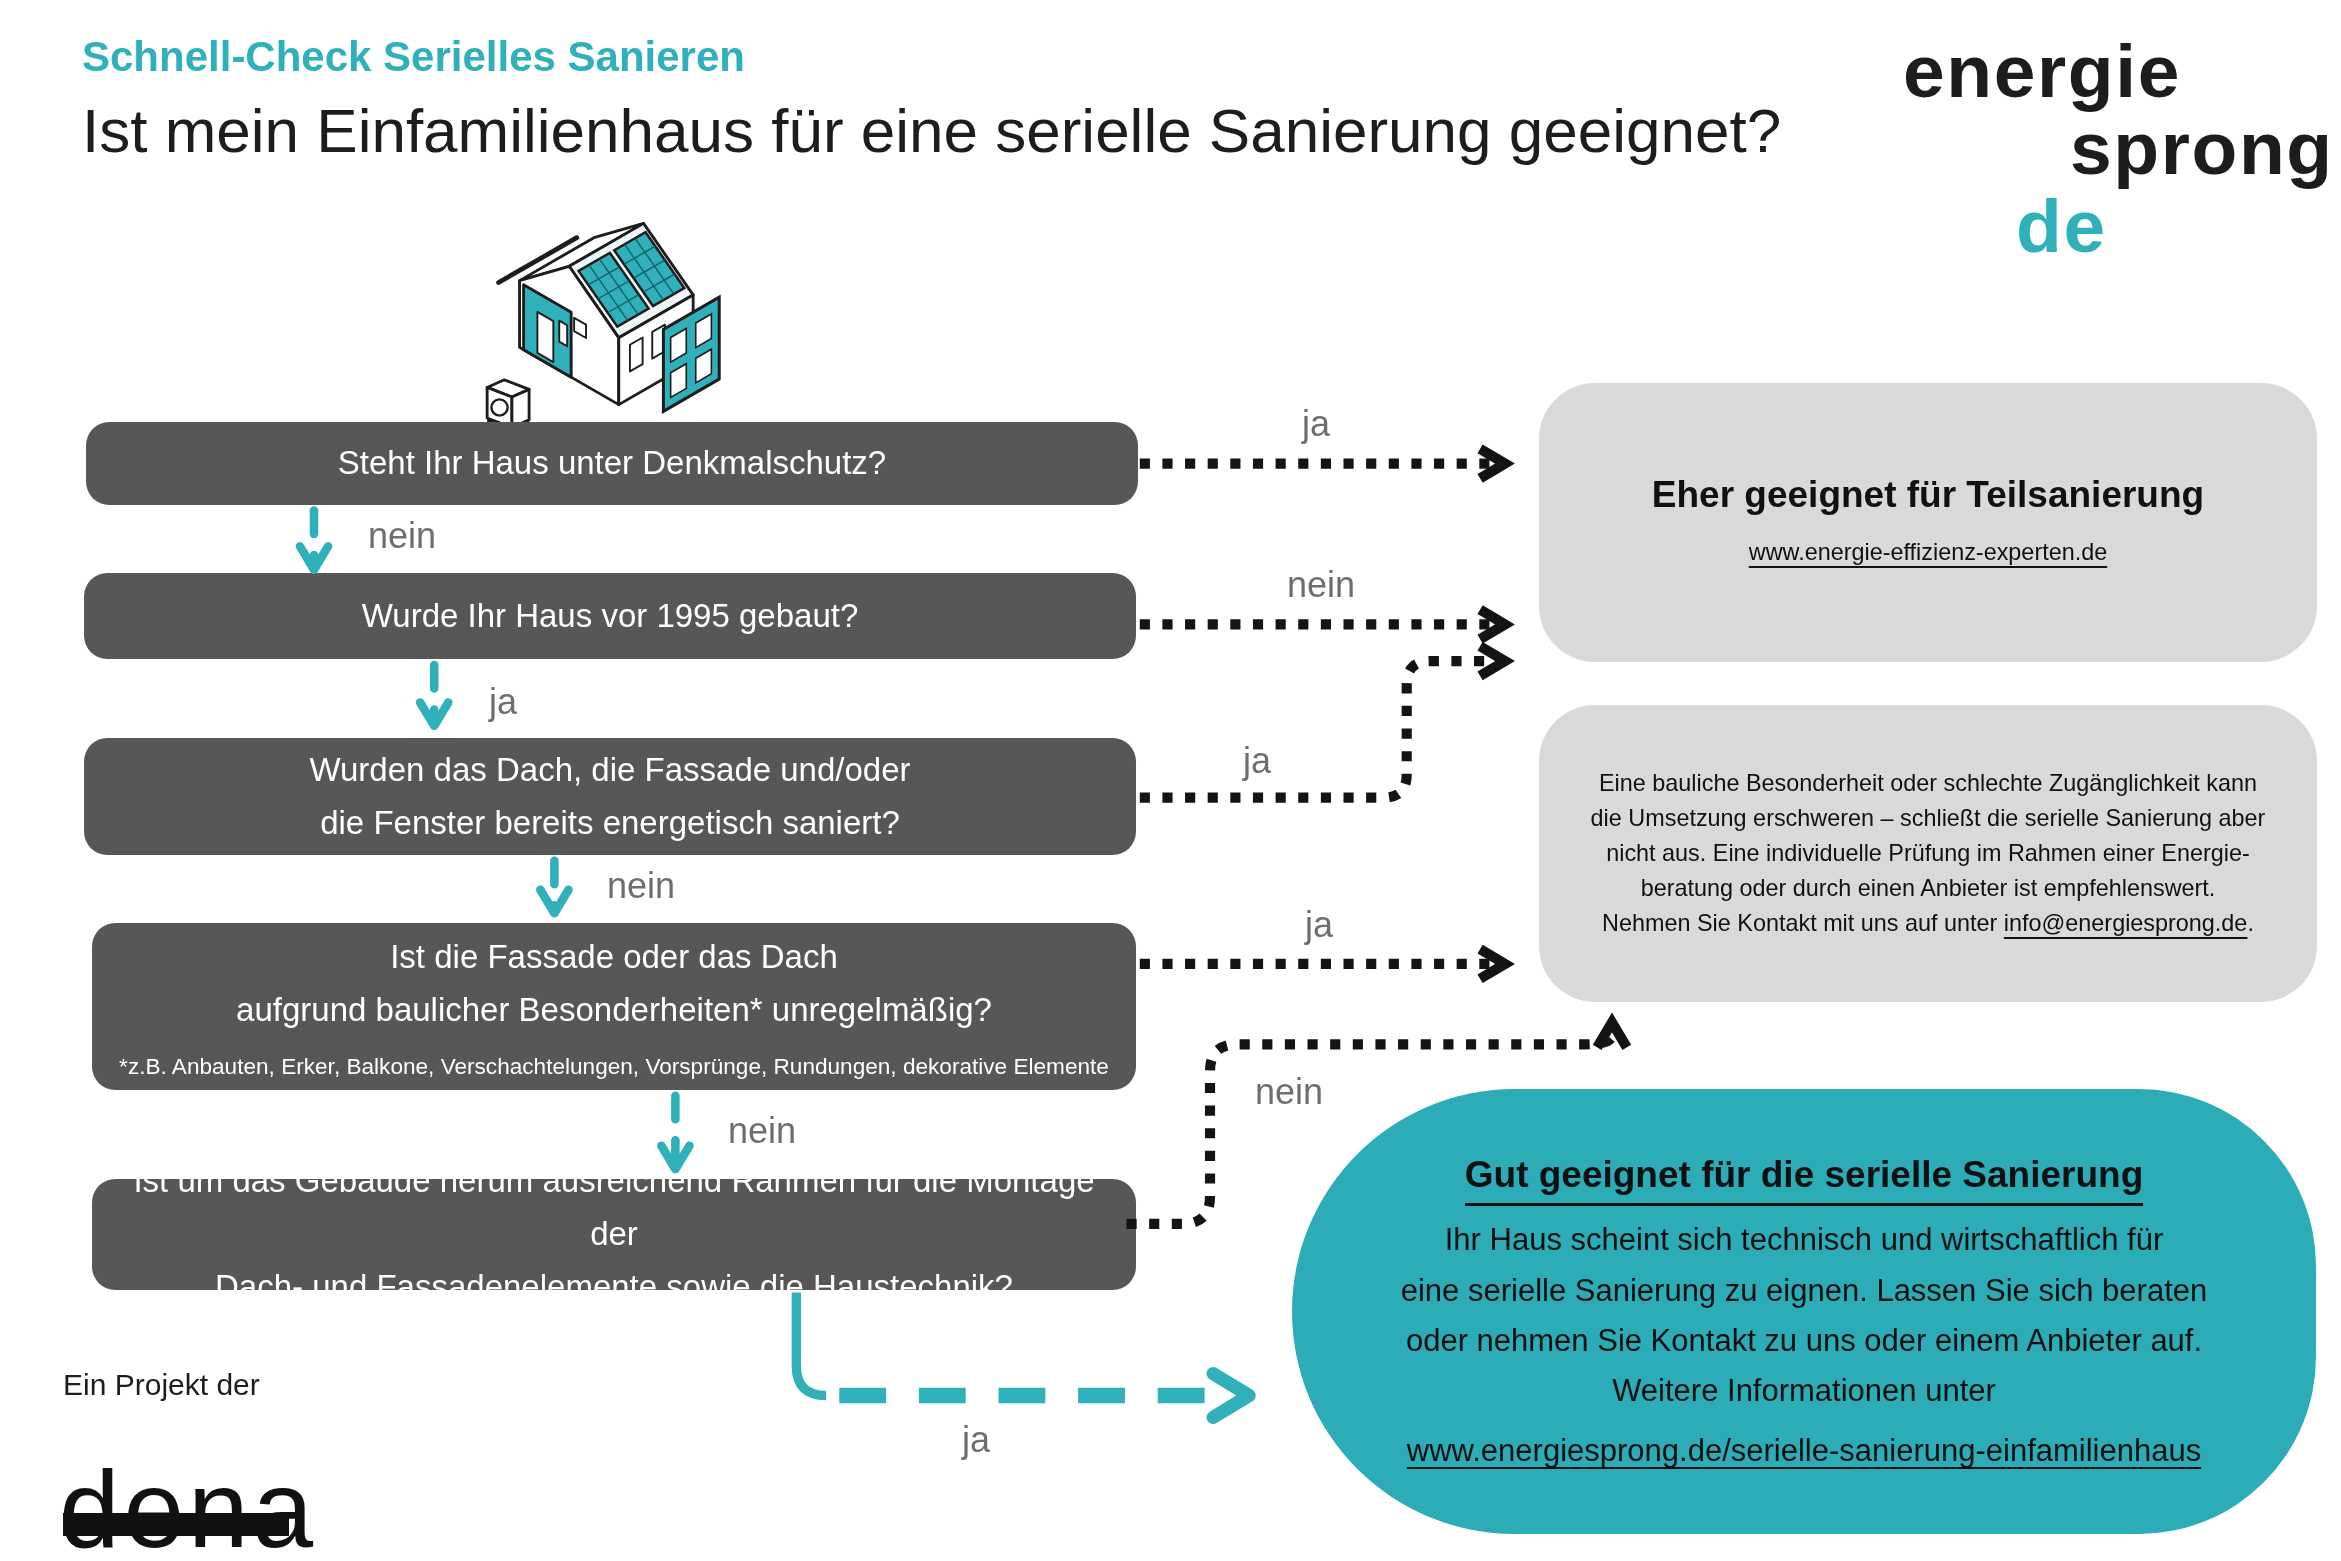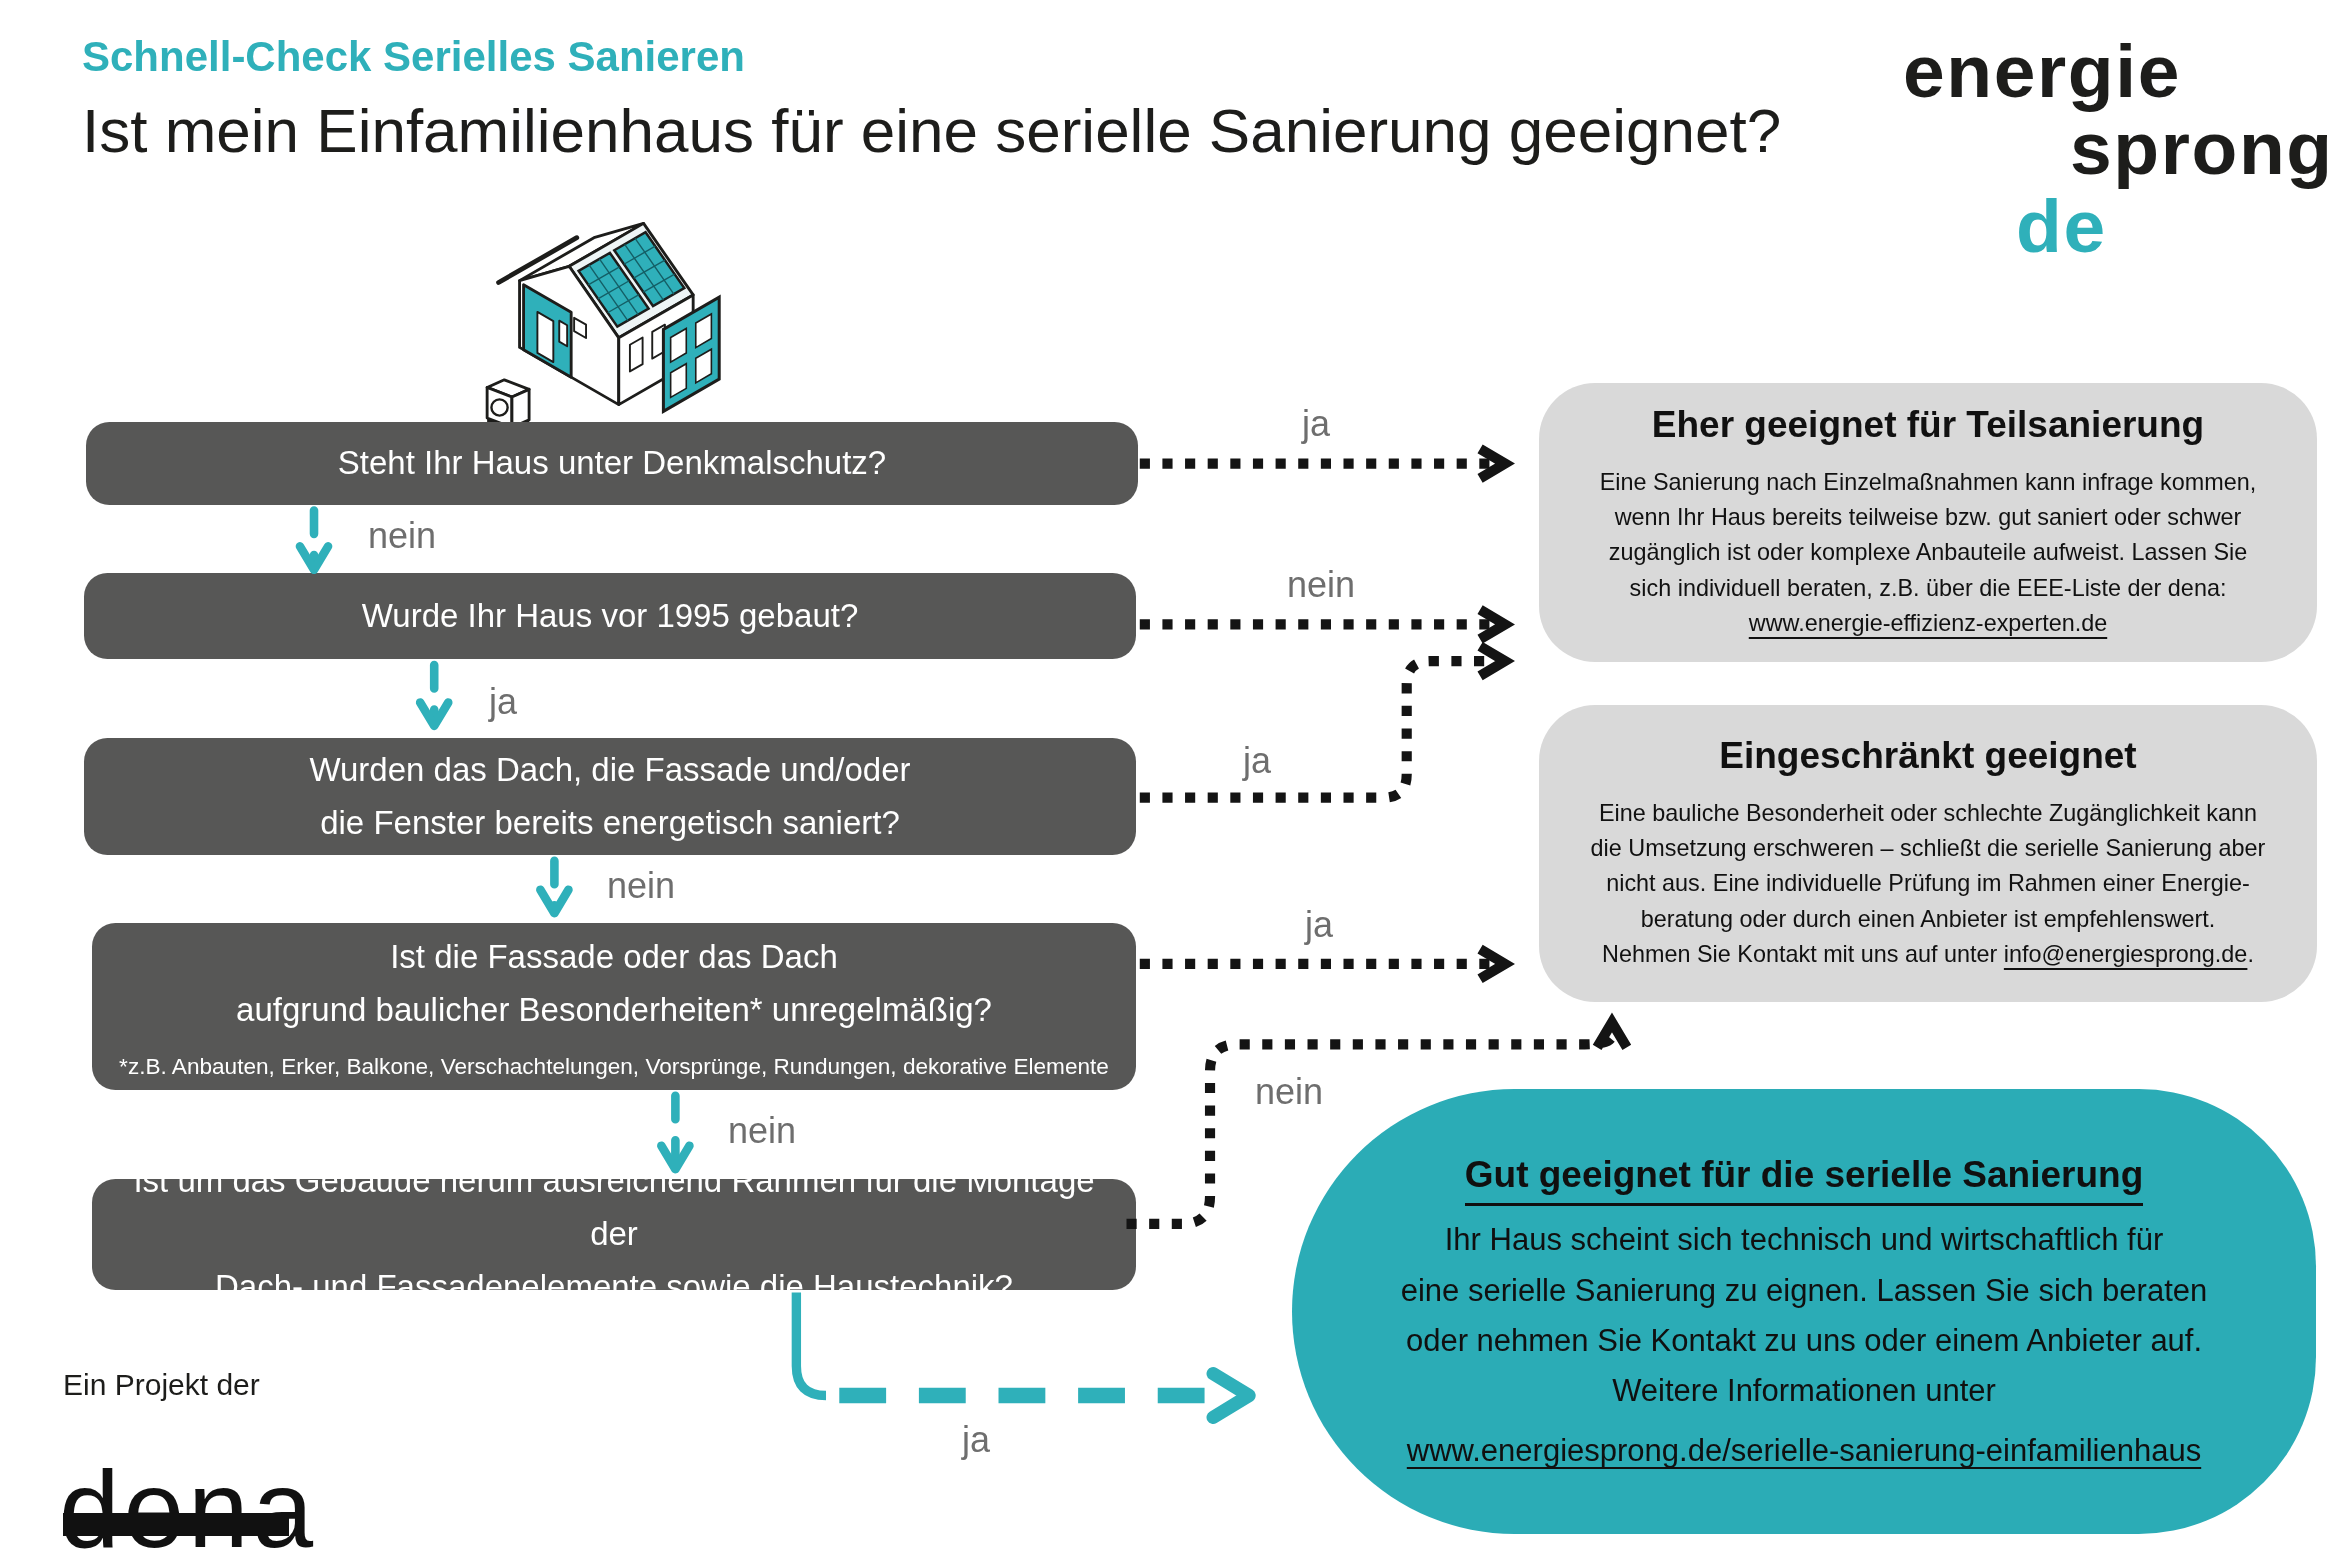--- a/index.html
+++ b/index.html
@@ -138,29 +138,24 @@
 aufgrund baulicher Besonderheiten* unregelmäßig?</div>
     <div class="q-footnote">*z.B. Anbauten, Erker, Balkone, Verschachtelungen, Vorsprünge, Rundungen, dekorative Elemente</div>
   </div>
   <div class="q-box" id="q5">
     <div class="q-lines">Ist um das Gebäude herum ausreichend Rahmen für die Montage der
 Dach- und Fassadenelemente sowie die Haustechnik?</div>
   </div>
 
   <div class="r-box" id="r1">
     <div class="r-title">Eher geeignet für Teilsanierung</div>
-    <div class="r-body">Eine Sanierung nach Einzelmaßnahmen kann infrage kommen,
-wenn Ihr Haus bereits teilweise bzw. gut saniert oder schwer
-zugänglich ist oder komplexe Anbauteile aufweist. Lassen Sie
-sich individuell beraten, z.B. über die EEE-Liste der dena:</div>
     <div class="r-line"><span class="link">www.energie-effizienz-experten.de</span></div>
   </div>
 
   <div class="r-box" id="r2">
-    <div class="r-title">Eingeschränkt geeignet</div>
     <div class="r-body">Eine bauliche Besonderheit oder schlechte Zugänglichkeit kann
 die Umsetzung erschweren – schließt die serielle Sanierung aber
 nicht aus. Eine individuelle Prüfung im Rahmen einer Energie-
 beratung oder durch einen Anbieter ist empfehlenswert.</div>
     <div class="r-line"><span>Nehmen Sie Kontakt mit uns auf unter </span><span class="link">info@energiesprong.de</span><span>.</span></div>
   </div>
 
   <div class="t-box">
     <div class="t-title">Gut geeignet für die serielle Sanierung</div>
     <div class="t-body">Ihr Haus scheint sich technisch und wirtschaftlich für

